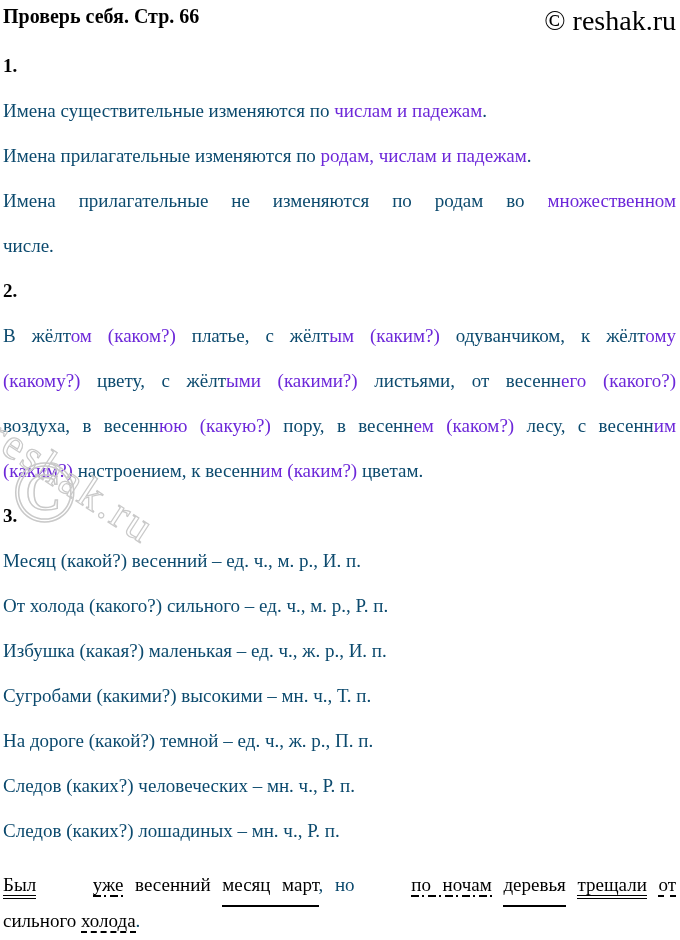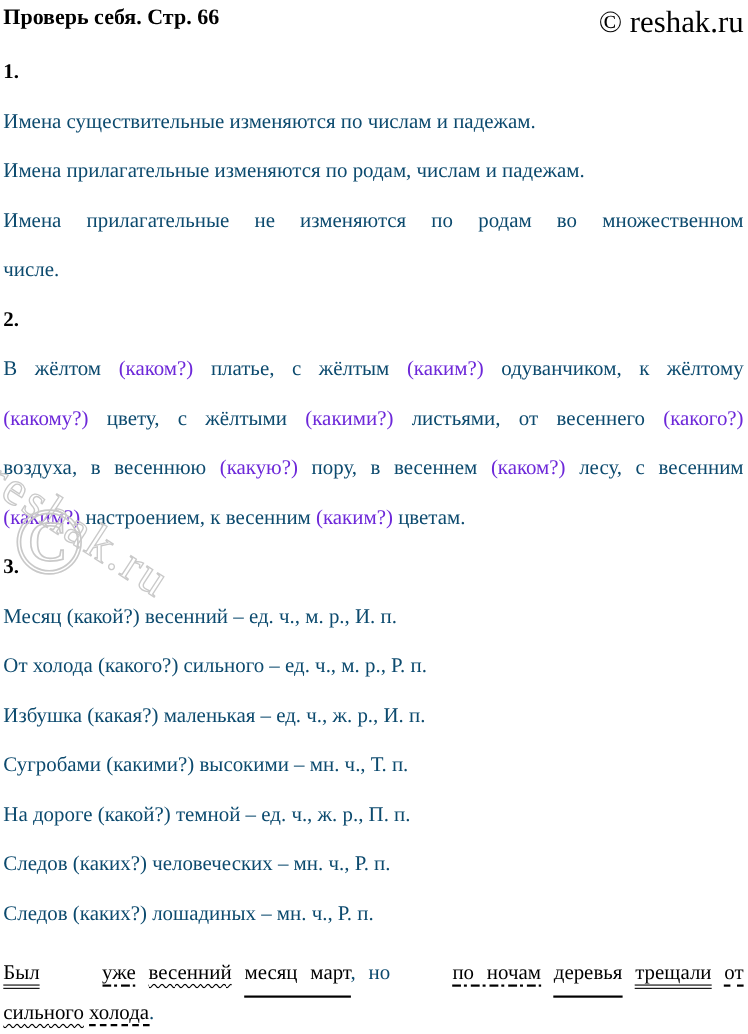--- a/index.html
+++ b/index.html
@@ -30,26 +30,26 @@
   }
   .just {
     text-align: justify;
     text-align-last: justify;
   }
   .tight { line-height: 36px; }
   .final-para { margin-top: 14px; }
   
   .seg-n  { color: #0c4a6e; }
   .seg-b  { color: #000000; font-weight: bold; }
-  .seg-r  { color: #0c4a6e; }
+  .seg-r  { color: #6d28d9; }
   .seg-q  { color: #6d28d9; }
   .seg-us  { border-bottom: 2px solid #000; padding-bottom: 10px; }
   .seg-u2  { border-bottom: 4px double #000; }
   .seg-uda { border-bottom: 2px dashed #000; }
-  .seg-uw  { text-decoration: underline; text-decoration-style: wavy; text-decoration-thickness: 1px; text-underline-offset: 4px; }
+  .seg-uw  { text-decoration-style: wavy; text-decoration-thickness: 1px; text-underline-offset: 4px; }
   .seg-udd {
     background-image: linear-gradient(90deg, #000 0 8px, transparent 8px 11px, #000 11px 13.5px, transparent 13.5px 17px);
     background-size: 17px 1.6px;
     background-repeat: repeat-x;
     background-position: 0 calc(100% - 1px);
     padding-bottom: 3px;
     margin-left: 45px;
   }
   
   .wm { position: absolute; pointer-events: none; color: transparent; -webkit-text-stroke: 1.2px #c9c9c9; z-index: 3; }

